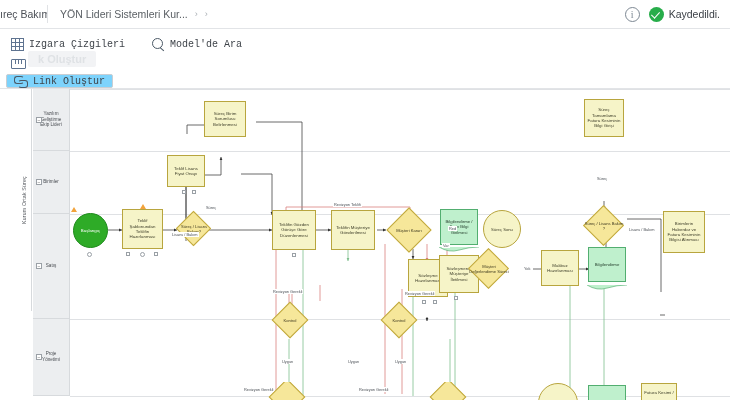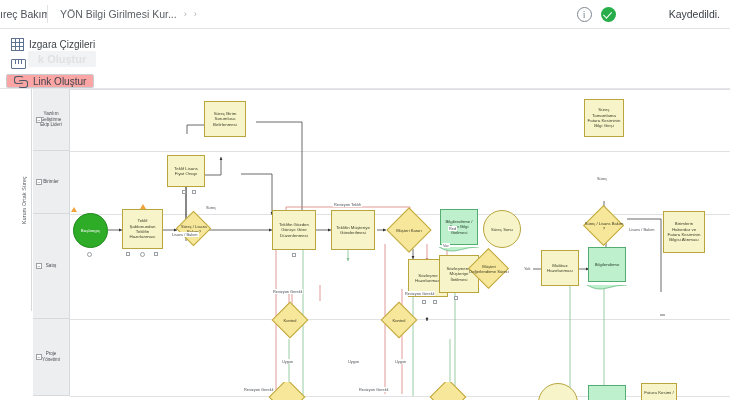--- a/index.html
+++ b/index.html
@@ -42,39 +42,39 @@
   .saved { display:flex; align-items:center; gap:5px; }
   .saved-ic {
     width:15px; height:15px; border-radius:50%; background:#27ad4a;
     position:relative;
   }
   .saved-ic:after {
     content:""; position:absolute; left:4px; top:3.2px;
     width:4px; height:7px; border:solid #fff;
     border-width:0 1.7px 1.7px 0; transform:rotate(43deg);
   }
-  .saved-tx { font-size:10.5px; color:#3a3f45; white-space:nowrap;margin-left:48px; }
+  .saved-tx { font-size:10.5px; color:#3a3f45; white-space:nowrap; }
 
   
   .toolbar {
     position:absolute; top:29px; left:0; width:730px; height:60px;
     background:#fff; border-bottom:1px solid #e2e4e7;
   }
-  .tb-row { position:absolute; display:flex; align-items:center; }
+  .tb-row { position:absolute; display:flex; align-items:center;font-family:Liberation Mono, monospace; }
   .tb-r1 { top:6px; left:6px; gap:0px; }
   .tb-r2 { top:26px; left:6px; }
   .tb-r3 { top:45px; left:6px; }
 
   .tb-btn {
     display:flex; align-items:center; gap:5px;
     font-size:10px; color:#3f444a; cursor:pointer;
     padding:2px 4px; white-space:nowrap; background:transparent;
     border:1px solid transparent; border-radius:2px;
   }
-  .tb-btn.boxed { border:1px solid #c9ced3; background:#fca5a5; padding:0 7px; }
+  .tb-btn.boxed { border:1px solid #c9ced3; background:#7dd3fc; padding:0 7px; }
 
   .ic-grid { width:13px; height:13px; position:relative; }
   .ic-grid i {
     position:absolute; background:#5e7390;
   }
   .ic-grid i.h { left:0; width:13px; height:1.2px; }
   .ic-grid i.v { top:0; height:13px; width:1.2px; }
 
   .ic-ruler {
     width:15px; height:10px; border:1.3px solid #5e7390; border-radius:1px;
@@ -211,21 +211,21 @@
     background:#fff; padding:0 1px;
   }
 </style>
 </head>
 <body>
 
 <div class="header">
   <div class="hdr-left">ıreç Bakım</div>
   <div class="hdr-sep"></div>
   <div class="crumbs">
-    <span class="crumb">YÖN Bilgi Girilmesi Kur...</span>
+    <span class="crumb">YÖN Lideri Sistemleri Kur...</span>
     <span class="crumb-sep">›</span>
     <span class="crumb-sep">›</span>
   </div>
   <div class="hdr-right">
     <div class="info-ic">i</div>
     <div class="saved">
       <div class="saved-ic"></div>
       <span class="saved-tx">Kaydedildi.</span>
     </div>
   </div>
@@ -238,20 +238,24 @@
         <i class="h" style="top:0"></i>
           <i class="h" style="top:4px"></i>
         <i class="h" style="top:8px"></i>
           <i class="h" style="top:12px"></i>
         <i class="v" style="left:0"></i>
           <i class="v" style="left:4px"></i>
         <i class="v" style="left:8px"></i>
           <i class="v" style="left:12px"></i>
       </span>
       <span>Izgara Çizgileri</span>
+    </div>
+    <div class="tb-btn tb-search">
+      <span class="ic-search"></span>
+      <span>Model'de Ara</span>
     </div>
   </div>
 
   <div class="tb-row tb-r2">
     <div class="tb-btn">
       <span class="ic-ruler">
         <span style="left:3px"></span>
           <span style="left:6px"></span>
           <span style="left:9px"></span>
       </span>

